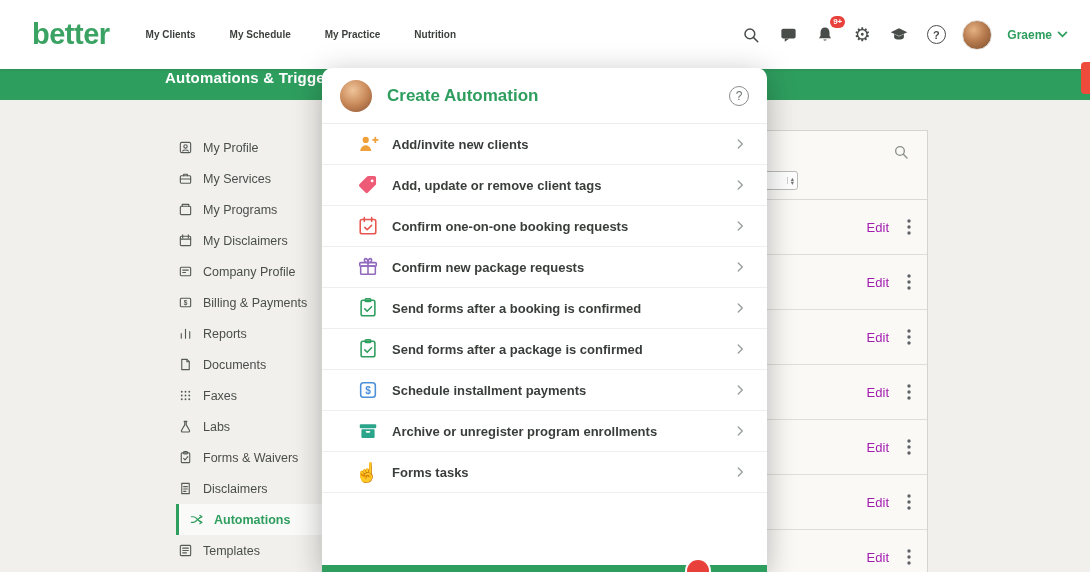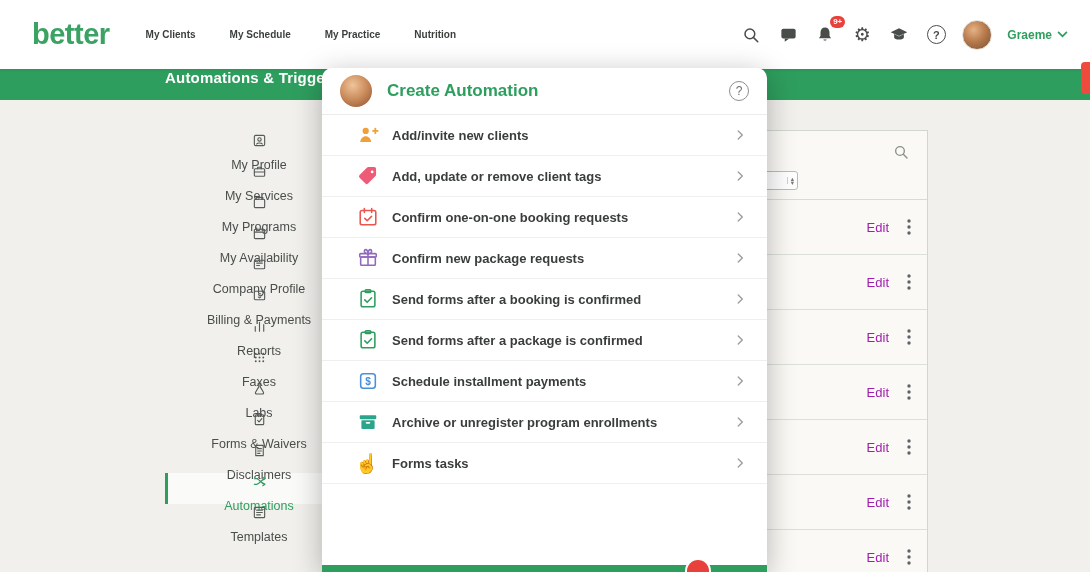--- a/index.html
+++ b/index.html
@@ -25,23 +25,23 @@
   .user-name{font-size:12px;color:#2e9e5e;}
 
   
   .banner{position:absolute;top:55px;left:0;right:0;height:45px;background:#2e9e5e;display:flex;align-items:center;padding-left:165px;}
   .banner-title{color:#fff;font-size:15px;font-weight:700;letter-spacing:.2px;}
   .red-strip{position:absolute;top:62px;right:0;width:9px;height:32px;background:#ee4b3c;border-radius:4px 0 0 4px;z-index:6;cursor:pointer;}
 
   
   .sidebar{position:absolute;top:132px;left:165px;width:176px;}
   .side-item{height:31px;display:flex;align-items:center;gap:10px;padding-left:9px;font-size:12.5px;color:#4a4e4b;
-    cursor:pointer;border-left:3px solid transparent;white-space:nowrap;flex-direction:column;}
+    cursor:pointer;border-left:3px solid transparent;white-space:nowrap;}
   .side-item .s-ic{width:16px;height:16px;display:flex;align-items:center;justify-content:center;color:#565b57;flex:none;}
-  .side-item.active{color:#2e9e5e;border-left-color:#2e9e5e;background:rgba(255,255,255,.65);font-weight:400;}
+  .side-item.active{color:#2e9e5e;border-left-color:#2e9e5e;background:rgba(255,255,255,.65);font-weight:700;margin-left:11px;}
   .side-item.active .s-ic{color:#2e9e5e;}
 
   
   .table-panel{position:absolute;top:130px;left:340px;width:588px;bottom:0;background:#faf9f6;
     border:1px solid #d2d5d0;border-bottom:none;}
   .table-head{height:69px;border-bottom:1px solid #d8dbd6;position:relative;}
   .table-search{position:absolute;top:13px;right:18px;cursor:pointer;display:flex;}
   .t-row{height:55px;border-bottom:1px solid #dddfda;display:flex;align-items:center;justify-content:space-between;
     padding:0 14px 0 8px;}
   .t-frag{font-size:11.5px;color:#9aa09b;}
@@ -50,21 +50,21 @@
   .t-kebab{cursor:pointer;display:flex;padding:2px;}
 
   .filter-select{position:absolute;top:171px;left:737px;width:61px;height:19px;background:#fff;border:1px solid #b9bcb7;
     border-radius:3px;display:flex;align-items:center;justify-content:space-between;padding:0 3px 0 6px;font-size:11px;
     color:#555;z-index:1;cursor:pointer;}
   .spin{display:flex;flex-direction:column;line-height:.55;font-size:6.5px;color:#777;border-left:1px solid #d0d0d0;padding-left:3px;}
 
   
   .modal{position:absolute;top:68px;left:322px;width:445px;bottom:0;background:#fff;border-radius:10px 10px 0 0;
     box-shadow:0 6px 30px rgba(0,0,0,.28);z-index:10;overflow:hidden;}
-  .modal-head{height:47px;display:flex;align-items:center;padding:15px 18px;border-bottom:1px solid #ececec;}
+  .modal-head{height:56px;display:flex;align-items:center;padding:15px 18px;border-bottom:1px solid #ececec;}
   .modal-avatar{width:32px;height:32px;border-radius:50%;flex:none;
     background:radial-gradient(circle at 40% 32%,#f0c49a 0%,#c98a5a 50%,#8a4f30 100%);}
   .modal-title{margin-left:15px;font-size:17px;font-weight:700;color:#2e9e5e;}
   .modal-help{margin-left:auto;width:20px;height:20px;border:1.5px solid #8a8f8a;border-radius:50%;display:flex;
     align-items:center;justify-content:center;font-size:12px;color:#6d726d;cursor:pointer;flex:none;}
   .opt{height:41px;display:flex;align-items:center;padding:0 20px 0 34px;border-bottom:1px solid #efefef;cursor:pointer;}
   .opt-ic{width:23px;height:23px;display:flex;align-items:center;justify-content:center;flex:none;}
   .opt-ic .task-glyph{font-size:19px;line-height:1;}
   .opt-label{margin-left:13px;font-size:13px;font-weight:700;color:#3a3e3b;white-space:nowrap;}
   .opt-chev{margin-left:auto;display:flex;}
@@ -161,21 +161,21 @@
       </span>
       <span>My Programs</span>
     </div>
     <div class="side-item">
       <span class="s-ic">
         <svg width="15" height="15" viewBox="0 0 16 16" fill="none" stroke="currentColor" stroke-width="1.2" stroke-linecap="round" stroke-linejoin="round">
           <rect x="2.5" y="3.5" width="11" height="10" rx="1"></rect>
           <path d="M5 2v3M11 2v3M2.5 6.5h11"></path>
         </svg>
       </span>
-      <span>My Availability</span>
+      <span>My Disclaimers</span>
     </div>
     <div class="side-item">
       <span class="s-ic">
         <svg width="15" height="15" viewBox="0 0 16 16" fill="none" stroke="currentColor" stroke-width="1.2" stroke-linecap="round" stroke-linejoin="round">
           <rect x="2.5" y="3.5" width="11" height="9" rx="1"></rect>
           <path d="M5 6.5h6M5 9h3"></path>
         </svg>
       </span>
       <span>Company Profile</span>
     </div>
@@ -188,20 +188,29 @@
       </span>
       <span>Billing &amp; Payments</span>
     </div>
     <div class="side-item">
       <span class="s-ic">
         <svg width="15" height="15" viewBox="0 0 16 16" fill="none" stroke="currentColor" stroke-width="1.2" stroke-linecap="round" stroke-linejoin="round">
           <path d="M3.5 13V8M8 13V3.5M12.5 13V6"></path>
         </svg>
       </span>
       <span>Reports</span>
+    </div>
+    <div class="side-item">
+      <span class="s-ic">
+        <svg width="15" height="15" viewBox="0 0 16 16" fill="none" stroke="currentColor" stroke-width="1.2" stroke-linecap="round" stroke-linejoin="round">
+          <path d="M4 2.5h5.5L12 5v8.5H4z"></path>
+          <path d="M9.5 2.5V5H12"></path>
+        </svg>
+      </span>
+      <span>Documents</span>
     </div>
     <div class="side-item">
       <span class="s-ic">
         <svg width="15" height="15" viewBox="0 0 16 16" fill="none" stroke="currentColor" stroke-width="1.2" stroke-linecap="round" stroke-linejoin="round">
           <g fill="currentColor" stroke="none">
             <circle cx="4" cy="4" r="1"></circle>
             <circle cx="8" cy="4" r="1"></circle>
             <circle cx="12" cy="4" r="1"></circle>
             <circle cx="4" cy="8" r="1"></circle>
             <circle cx="8" cy="8" r="1"></circle>

